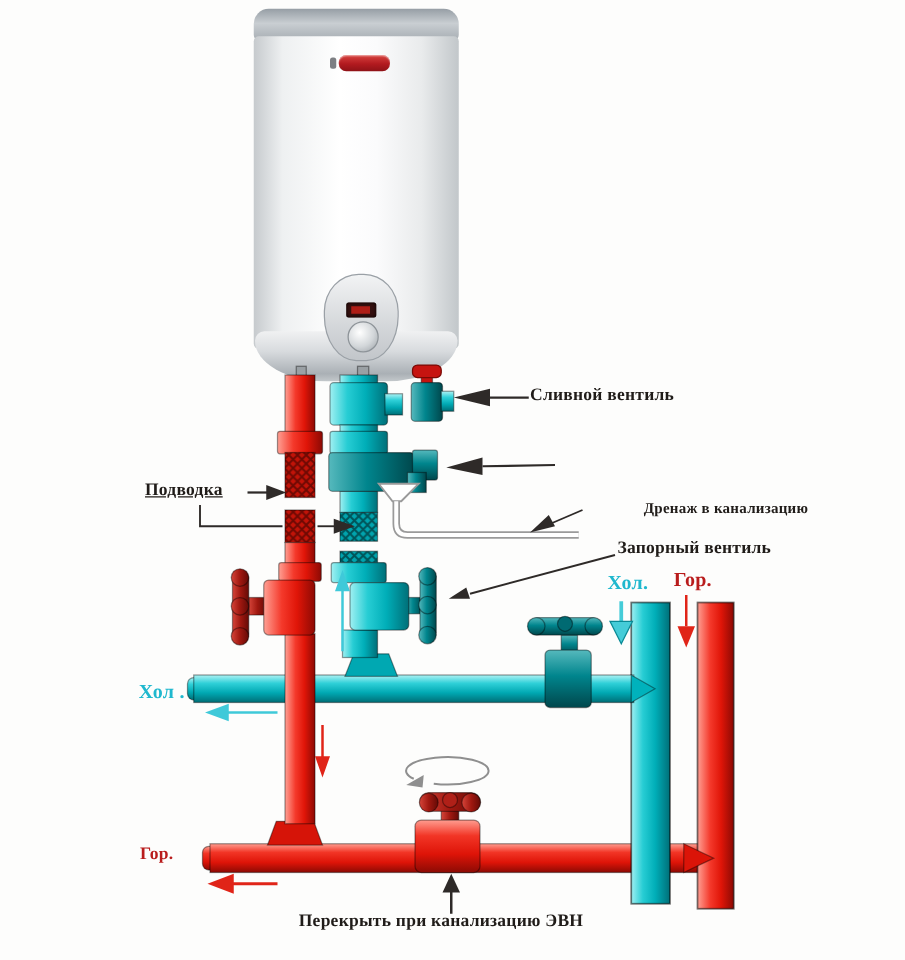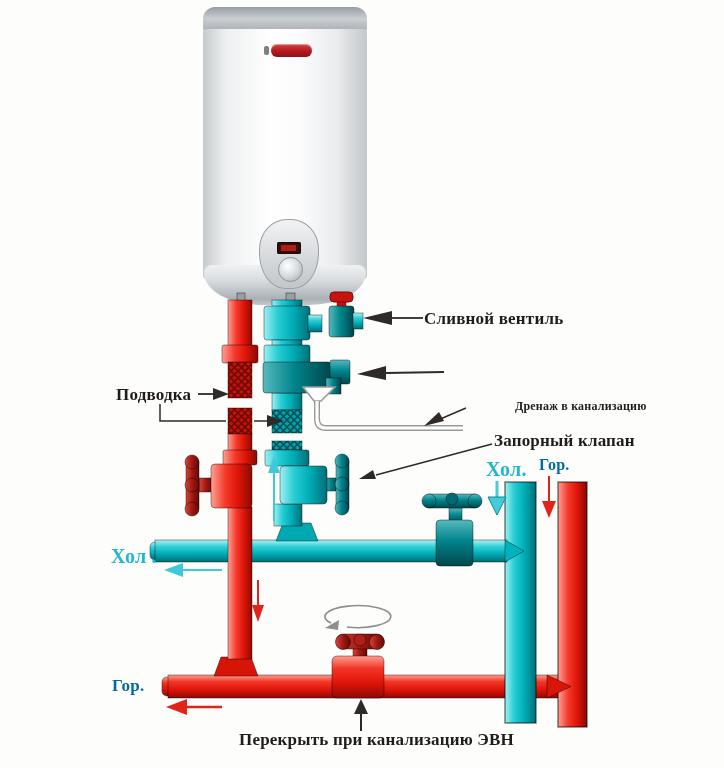--- a/index.html
+++ b/index.html
@@ -24,25 +24,25 @@
   .h-logo-dot{position:absolute;left:61px;top:39px;width:5px;height:9px;background:#7d7f83;border-radius:2px;}
   .h-panel{position:absolute;left:56px;top:212px;width:58px;height:68px;
     border:1px solid #9aa0a6;border-radius:28px 28px 26px 26px / 30px 30px 36px 36px;
     background:linear-gradient(180deg,#f2f3f4,#d4d7da 60%,#c2c6ca);}
   .h-display{position:absolute;left:17px;top:22px;width:24px;height:12px;background:#35100f;border-radius:2px;
     box-shadow:inset 0 0 3px #000;}
   .h-display i{position:absolute;left:4px;top:3px;width:15px;height:6px;background:#c42018;opacity:.85;display:block;}
   .h-knob{position:absolute;left:18px;top:37px;width:23px;height:23px;border-radius:50%;
     background:radial-gradient(circle at 38% 35%,#ffffff,#d2d6d9 55%,#9aa0a5);border:1px solid #8d9398;}
   
-  .lbl{position:absolute;font-weight:700;color:#201c19;font-size:17px;line-height:1.12;white-space:nowrap;letter-spacing:.2px;}
+  .lbl{position:absolute;font-weight:700;color:#201c19;font-size:14px;line-height:1.12;white-space:nowrap;letter-spacing:.2px;}
   .lbl-wrap{white-space:normal;width:178px;}
   .cold{color:#1fb8ce;}
-  .hot{color:#0369a1;}
-  .small{font-size:20px;}
+  .hot{color:#b91c1c;}
+  .small{font-size:16px;}
 </style>
 </head>
 <body>
 
 <div id="stage">
 
   <div class="heater">
     <div class="h-top"></div>
     <div class="h-body"></div>
     <div class="h-bottom"></div>
@@ -237,21 +237,21 @@
       <polyline points="160,404 160,421 226,421" fill="none" stroke-width="1.5"></polyline>
       <line x1="254" y1="421" x2="268" y2="421" stroke-width="1.5"></line>
       <polygon points="284,421 267,415 267,427" stroke="none"></polygon>
       <line x1="361" y1="731" x2="361" y2="713" stroke-width="2"></line>
       <polygon points="361,699 354,714 368,714" stroke="none"></polygon>
     </g>
   </svg>
 
   <div class="lbl" style="left:424px;top:309px;">Сливной вентиль</div>
   <div class="lbl" style="left:467px;top:400px;font-size:12px;margin-left:48px;">Дренаж в канализацию</div>
-  <div class="lbl" style="left:494px;top:431px;">Запорный клапан</div>
-  <div class="lbl" style="left:116px;top:385px;">Подводка</div>
+  <div class="lbl" style="left:494px;top:431px;">Запорный вентиль</div>
+  <div class="lbl" style="left:116px;top:385px;text-decoration:underline;">Подводка</div>
   <div class="lbl cold small" style="left:486px;top:458px;">Хол.</div>
   <div class="lbl hot" style="left:539px;top:456px;font-size:16px;">Гор.</div>
   <div class="lbl cold small" style="left:111px;top:545px;text-align:center;">Хол .</div>
   <div class="lbl hot" style="left:112px;top:676px;">Гор.</div>
   <div class="lbl" style="left:239px;top:730px;">Перекрыть при канализацию ЭВН</div>
 
 </div>
 
 </body></html>

